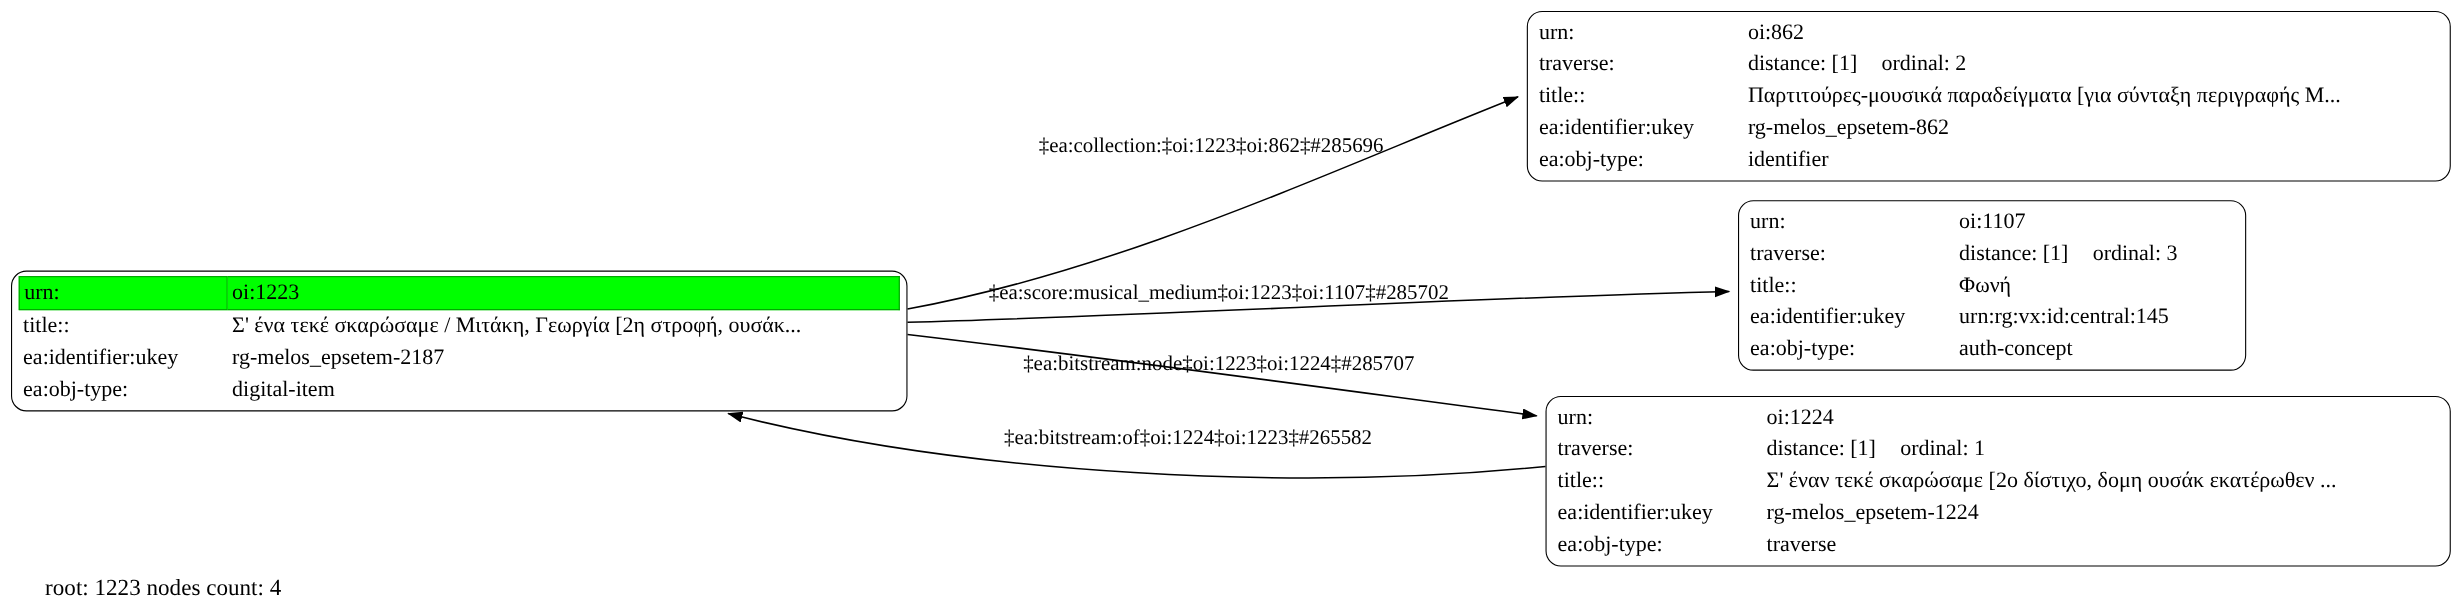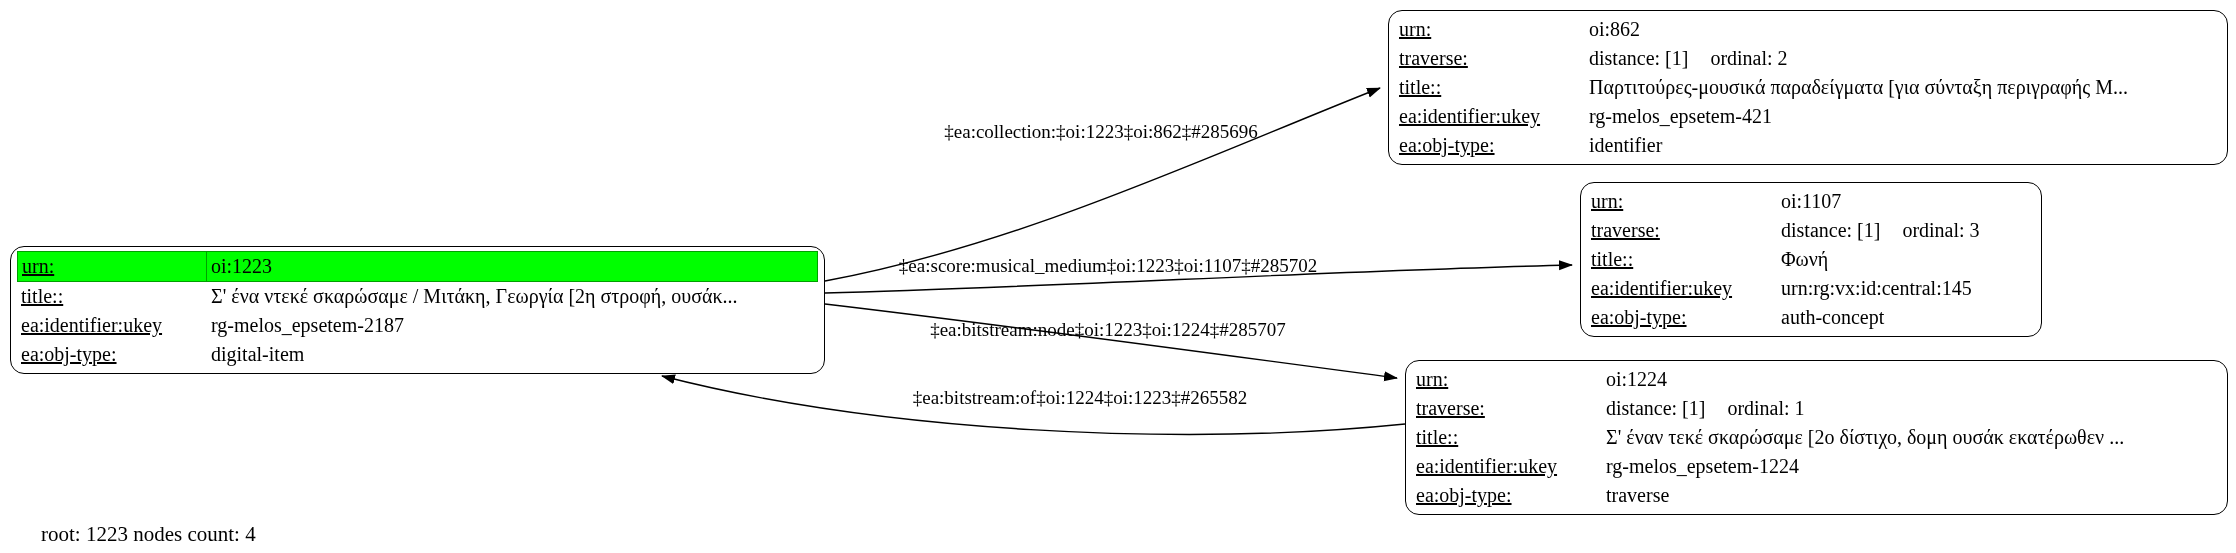--- a/index.html
+++ b/index.html
@@ -25,21 +25,20 @@
     line-height: 29px;
     font-size: 20px;
     white-space: nowrap;
   }
   .row .key {
     width: 190px;
     flex: 0 0 190px;
     padding-left: 4px;
     box-sizing: border-box;
     overflow: hidden;
-    text-decoration: underline;
   }
   .row .val {
     flex: 1 1 auto;
     padding-left: 4px;
     overflow: hidden;
   }
   .row.highlight .key,
   .row.highlight .val {
     background: #00ff00;
     border: 1px solid #00a000;
@@ -96,21 +95,21 @@
     <text class="edge-label" x="1080" y="404">‡ea:bitstream:of‡oi:1224‡oi:1223‡#265582</text>
   </svg>
 
   <div class="node" style="left:10px; top:246px; width:815px;">
     <div class="row highlight">
       <span class="key">urn:</span>
       <span class="val">oi:1223</span>
     </div>
     <div class="row">
       <span class="key">title::</span>
-      <span class="val">Σ' ένα ντεκέ σκαρώσαμε / Μιτάκη, Γεωργία [2η στροφή, ουσάκ...</span>
+      <span class="val">Σ' ένα τεκέ σκαρώσαμε / Μιτάκη, Γεωργία [2η στροφή, ουσάκ...</span>
     </div>
     <div class="row">
       <span class="key">ea:identifier:ukey</span>
       <span class="val">rg-melos_epsetem-2187</span>
     </div>
     <div class="row">
       <span class="key">ea:obj-type:</span>
       <span class="val">digital-item</span>
     </div>
   </div>
@@ -123,21 +122,21 @@
     <div class="row">
       <span class="key">traverse:</span>
       <span class="val"><span>distance: [1]</span><span class="val2">ordinal: 2</span></span>
     </div>
     <div class="row">
       <span class="key">title::</span>
       <span class="val">Παρτιτούρες-μουσικά παραδείγματα [για σύνταξη περιγραφής Μ...</span>
     </div>
     <div class="row">
       <span class="key">ea:identifier:ukey</span>
-      <span class="val">rg-melos_epsetem-421</span>
+      <span class="val">rg-melos_epsetem-862</span>
     </div>
     <div class="row">
       <span class="key">ea:obj-type:</span>
       <span class="val">identifier</span>
     </div>
   </div>
 
   <div class="node" style="left:1580px; top:182px; width:462px;">
     <div class="row">
       <span class="key">urn:</span>

